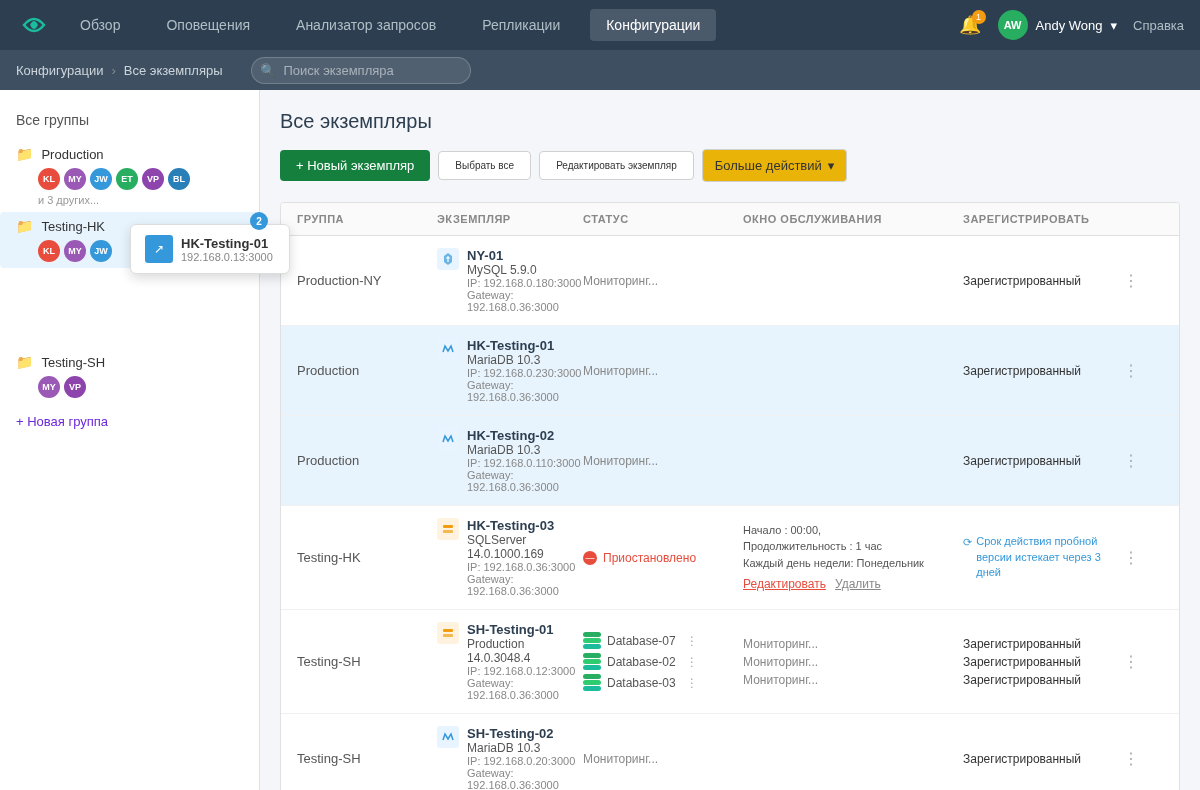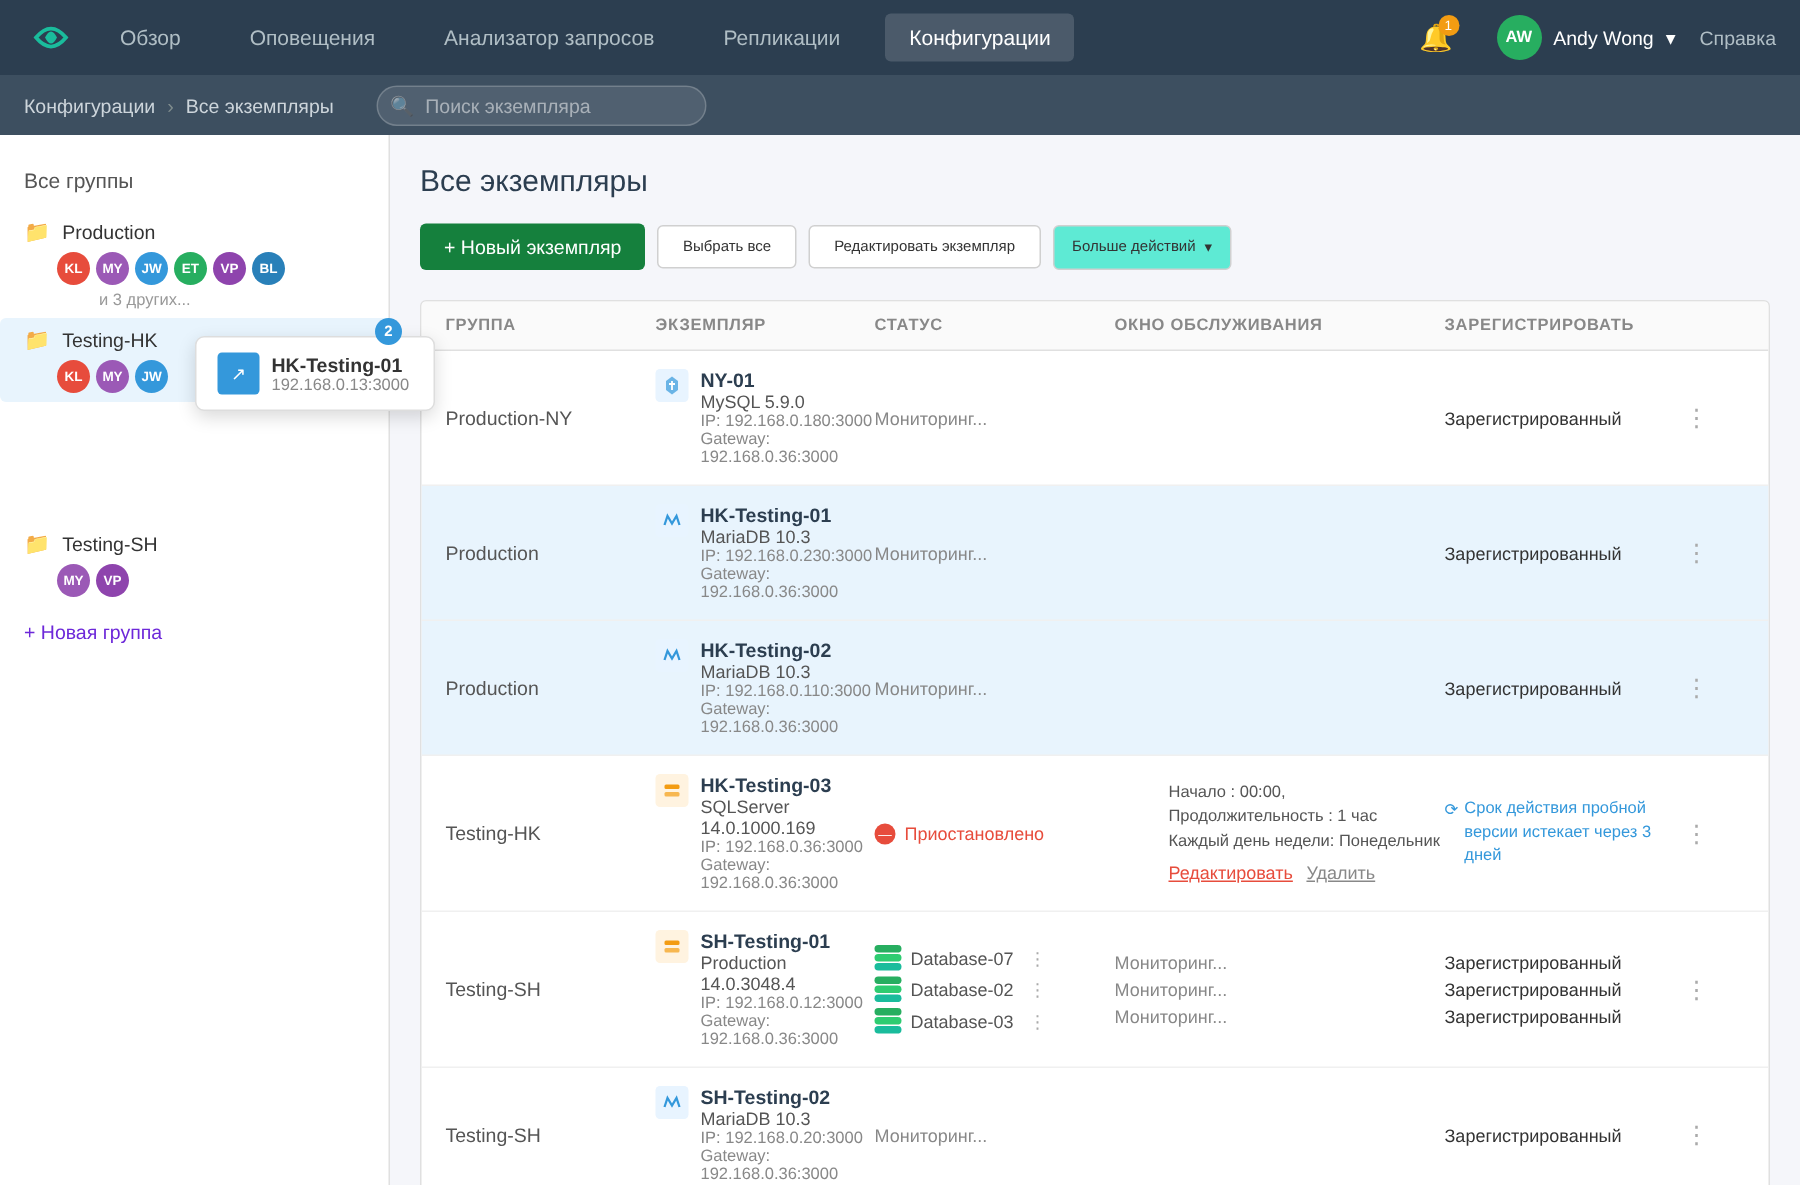--- a/index.html
+++ b/index.html
@@ -8,21 +8,21 @@
     
     .top-nav { display: flex; align-items: center; background: #2c3e50; height: 50px; padding: 0 16px; }
     .logo { width: 36px; height: 36px; margin-right: 12px; flex-shrink: 0; }
     .logo svg { width: 36px; height: 36px; }
     .nav-items { display: flex; gap: 14px; flex: 1; }
     .nav-item { color: #b0bec5; padding: 8px 16px; border-radius: 4px; cursor: pointer; font-size: 14px; white-space: nowrap; }
     .nav-item.active { color: #fff; background: rgba(255,255,255,0.15); font-weight: 500; }
     .nav-right { display: flex; align-items: center; gap: 16px; margin-left: auto; }
     .bell-btn { position: relative; color: #b0bec5; cursor: pointer; }
     .bell-btn .badge { position: absolute; top: -4px; right: -4px; background: #f39c12; color: #fff; border-radius: 50%; width: 14px; height: 14px; font-size: 9px; display: flex; align-items: center; justify-content: center; }
-    .user-btn { display: flex; align-items: center; gap: 8px; color: #fff; cursor: pointer; margin-left: 13px; }
+    .user-btn { display: flex; align-items: center; gap: 8px; color: #fff; cursor: pointer; }
     .avatar { width: 30px; height: 30px; border-radius: 50%; background: #27ae60; display: flex; align-items: center; justify-content: center; color: #fff; font-size: 11px; font-weight: 600; }
     .help-btn { color: #b0bec5; cursor: pointer; font-size: 13px; }
 
     
     .breadcrumb-bar { background: #3d4f60; height: 40px; display: flex; align-items: center; padding: 0 16px; gap: 8px; }
     .breadcrumb-item { color: #cdd5db; font-size: 13px; cursor: pointer; }
     .breadcrumb-sep { color: #7f8c8d; }
     .breadcrumb-search { margin-left: 20px; }
     .search-input { background: rgba(255,255,255,0.1); border: 1px solid rgba(255,255,255,0.2); border-radius: 20px; padding: 5px 14px 5px 32px; color: #fff; font-size: 13px; width: 220px; outline: none; }
     .search-input::placeholder { color: rgba(255,255,255,0.5); }
@@ -35,39 +35,39 @@
     
     .sidebar { width: 260px; background: #fff; border-right: 1px solid #e0e0e0; padding: 16px 0; overflow-y: auto; flex-shrink: 0; }
     .sidebar-title { font-size: 14px; color: #555; padding: 6px 16px 12px; font-weight: 500; }
     .sidebar-group { padding: 6px 16px; border-radius: 4px; cursor: pointer; }
     .sidebar-group.selected { background: #e8f4fd; }
     .group-header { display: flex; align-items: center; gap: 8px; }
     .folder-icon { color: #7f8c8d; font-size: 14px; }
     .group-name { font-size: 13px; color: #333; font-weight: 500; }
     .avatars-row { display: flex; gap: 4px; flex-wrap: wrap; margin-top: 6px; margin-left: 22px; }
     .mini-avatar { width: 22px; height: 22px; border-radius: 50%; display: flex; align-items: center; justify-content: center; font-size: 9px; font-weight: 700; color: #fff; }
-    .and-more { font-size: 11px; color: #999; display: flex; align-items: center; margin-left: 28px; }
+    .and-more { font-size: 11px; color: #999; display: flex; align-items: center; }
     .add-group { padding: 10px 16px; color: #6d28d9; cursor: pointer; font-size: 13px; }
 
     
     .tooltip-overlay { position: absolute; left: 130px; top: 220px; z-index: 100; }
     .tooltip-badge { position: absolute; top: -8px; left: 120px; background: #3498db; color: #fff; border-radius: 50%; width: 18px; height: 18px; font-size: 10px; display: flex; align-items: center; justify-content: center; font-weight: 700; }
     .tooltip-box { background: #fff; border: 1px solid #ddd; border-radius: 6px; padding: 10px 14px; box-shadow: 0 4px 12px rgba(0,0,0,0.15); min-width: 160px; margin-top: 4px; }
     .tooltip-row { display: flex; align-items: center; gap: 8px; }
     .tooltip-icon { width: 28px; height: 28px; background: #3498db; border-radius: 3px; display: flex; align-items: center; justify-content: center; color: #fff; font-size: 12px; }
     .tooltip-text .name { font-size: 13px; font-weight: 600; color: #333; }
     .tooltip-text .ip { font-size: 11px; color: #888; }
 
     
     .content { flex: 1; padding: 20px; overflow-y: auto; background: #f5f6fa; }
     .page-title { font-size: 20px; font-weight: 400; color: #2c3e50; margin-bottom: 16px; }
     .toolbar { display: flex; gap: 8px; margin-bottom: 20px; align-items: center; }
     .btn-primary { background: #15803d; color: #fff; border: none; padding: 8px 16px; border-radius: 4px; cursor: pointer; font-size: 13px; }
     .btn-secondary { background: #fff; color: #333; border: 1px solid #d0d0d0; padding: 8px 16px; border-radius: 4px; cursor: pointer; font-size: 10px; }
-    .btn-dropdown { background: #5eead4; color: #333; border: 1px solid #d0d0d0; padding: 8px 12px; border-radius: 4px; cursor: pointer; font-size: 10px; display: flex; align-items: center; gap: 6px; }
+    .btn-dropdown { background: #eab308; color: #333; border: 1px solid #d0d0d0; padding: 8px 12px; border-radius: 4px; cursor: pointer; font-size: 13px; display: flex; align-items: center; gap: 6px; }
 
     
     .instances-table { background: #fff; border-radius: 4px; border: 1px solid #e0e0e0; overflow: hidden; }
     .table-header { display: grid; grid-template-columns: 140px 1fr 160px 220px 160px 40px; padding: 10px 16px; background: #fafafa; border-bottom: 1px solid #e0e0e0; }
     .col-header { font-size: 11px; font-weight: 600; color: #888; text-transform: uppercase; letter-spacing: 0.5px; }
     .table-row { display: grid; grid-template-columns: 140px 1fr 160px 220px 160px 40px; padding: 12px 16px; border-bottom: 1px solid #f0f0f0; align-items: center; }
     .table-row:last-child { border-bottom: none; }
     .table-row.highlighted { background: #e8f4fd; }
     .instance-info .name { font-size: 13px; font-weight: 600; color: #2c3e50; }
     .instance-info .db { font-size: 12px; color: #555; }
@@ -76,21 +76,21 @@
     .icon-mysql { background: #e8f4ff; color: #3498db; }
     .icon-mariadb { background: #e8f4ff; color: #3498db; }
     .icon-sqlserver { background: #fff3e0; color: #f39c12; }
     .instance-cell { display: flex; align-items: flex-start; }
     .status-cell { font-size: 12px; color: #888; }
     .status-paused { display: flex; align-items: center; gap: 6px; color: #e74c3c; font-weight: 500; font-size: 12px; }
     .status-dot-red { width: 14px; height: 14px; background: #e74c3c; border-radius: 50%; display: flex; align-items: center; justify-content: center; color: #fff; font-size: 9px; flex-shrink: 0; }
     .registered { font-size: 12px; color: #333; }
     .more-btn { cursor: pointer; color: #aaa; font-size: 16px; }
     .group-cell { font-size: 13px; color: #555; }
-    .maintenance-cell { font-size: 11px; color: #555; line-height: 1.5; margin-left: 36px; }
+    .maintenance-cell { font-size: 11px; color: #555; line-height: 1.5; }
     .trial-warning { display: flex; align-items: flex-start; gap: 4px; color: #3498db; font-size: 11px; line-height: 1.4; }
     .db-list { display: flex; flex-direction: column; gap: 4px; }
     .db-item { display: flex; align-items: center; gap: 6px; font-size: 12px; color: #555; }
     .db-stack { display: flex; flex-direction: column; gap: 1px; }
     .db-layer { width: 18px; height: 5px; background: #27ae60; border-radius: 3px; }
     .actions-link { color: #e74c3c; font-size: 12px; cursor: pointer; text-decoration: underline; margin-right: 6px; }
     .actions-link2 { color: #888; font-size: 12px; cursor: pointer; text-decoration: underline; }
   </style>
 </head>
 <body>

